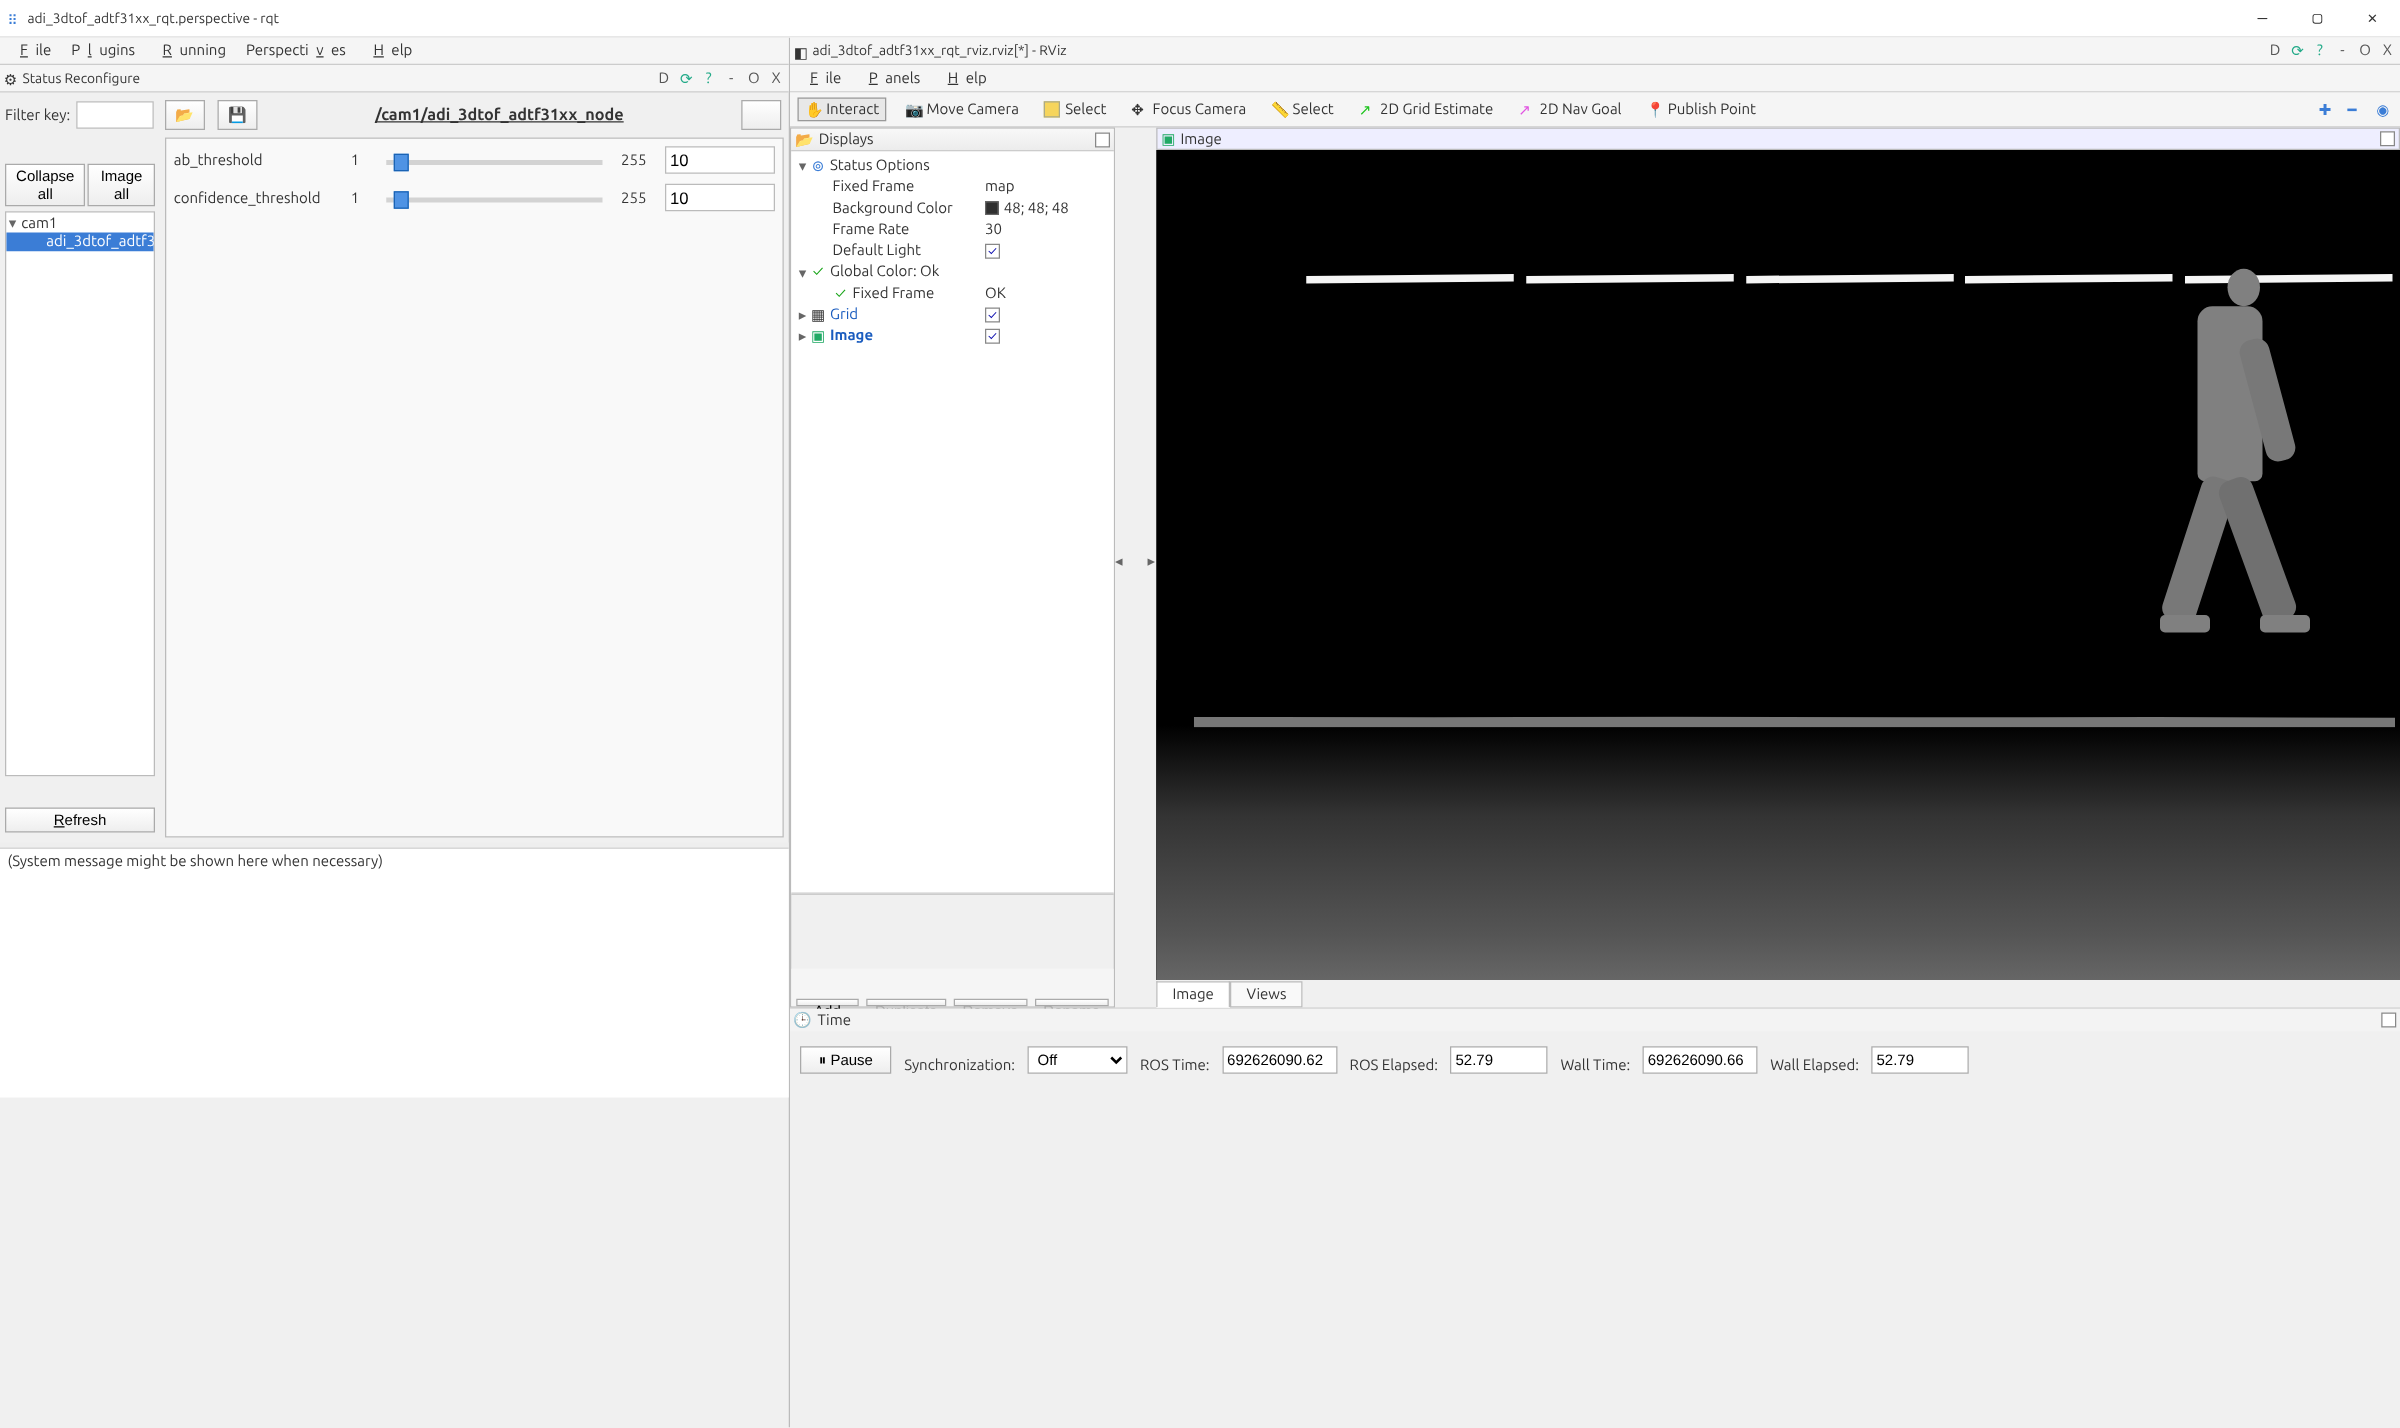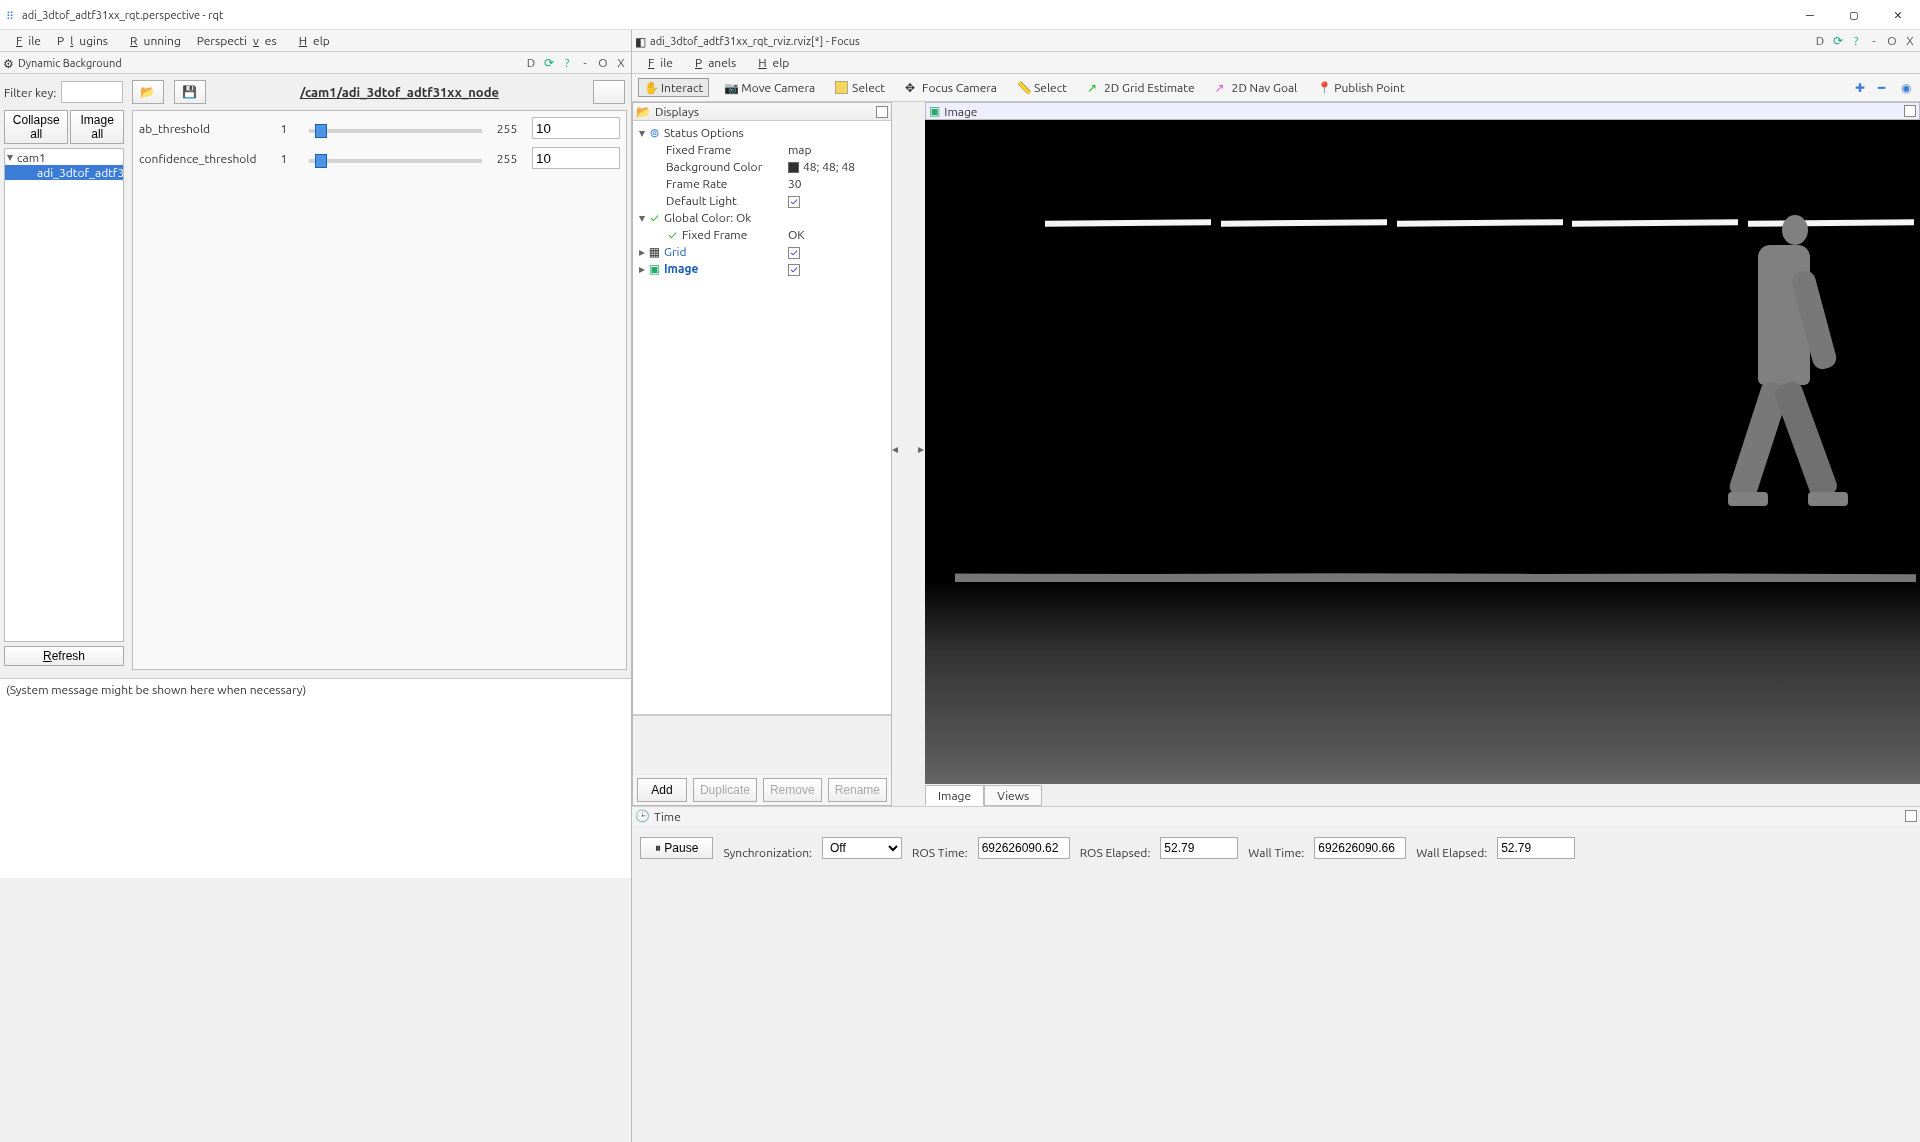--- a/index.html
+++ b/index.html
@@ -83,20 +83,21 @@
 .filter-row input {
   border: 1px solid #bbb; height: 22px; width: 62px; padding: 1px 3px;
   background: #fff;
 }
 .collapse-row { display:flex; gap: 2px; margin-top: 4px; }
 .btn {
   border: 1px solid #aaa;
   background: linear-gradient(#fff,#eee);
   padding: 2px 6px;
   font-size: 12px;
+  margin-top: 21px;
 }
 .tree-box {
   flex: 1;
   background: #fff;
   border: 1px solid #bbb;
   margin-top: 4px;
   overflow: hidden;
 }
 .tree-row {
   padding: 1px 2px 1px 14px;
@@ -342,21 +343,21 @@
     <div class="menubar">
       <span><span class="mnemonic">F</span>ile</span>
       <span>P<span class="mnemonic">l</span>ugins</span>
       <span><span class="mnemonic">R</span>unning</span>
       <span>Perspecti<span class="mnemonic">v</span>es</span>
       <span><span class="mnemonic">H</span>elp</span>
     </div>
 
     <div class="panel-titlebar">
       <span class="p-icon">⚙</span>
-      <span class="p-text">Dynamic Background</span>
+      <span class="p-text">Status Reconfigure</span>
       <div class="p-right">
         <span>D</span>
         <span style="color:#2a8">⟳</span>
         <span style="color:#2a8">?</span>
         <span>-</span>
         <span>O</span>
         <span>X</span>
       </div>
     </div>
 
@@ -419,21 +420,21 @@
 
     <div class="dr-splitter"></div>
     <div class="sys-message">
       <span>(System message might be shown here when necessary)</span>
     </div>
   </div>
 
   <div class="right-app">
     <div class="panel-titlebar">
       <span class="p-icon">◧</span>
-      <span class="p-text">adi_3dtof_adtf31xx_rqt_rviz.rviz[*] - Focus</span>
+      <span class="p-text">adi_3dtof_adtf31xx_rqt_rviz.rviz[*] - RViz</span>
       <div class="p-right">
         <span>D</span>
         <span style="color:#2a8">⟳</span>
         <span style="color:#2a8">?</span>
         <span>-</span>
         <span>O</span>
         <span>X</span>
       </div>
     </div>
 

